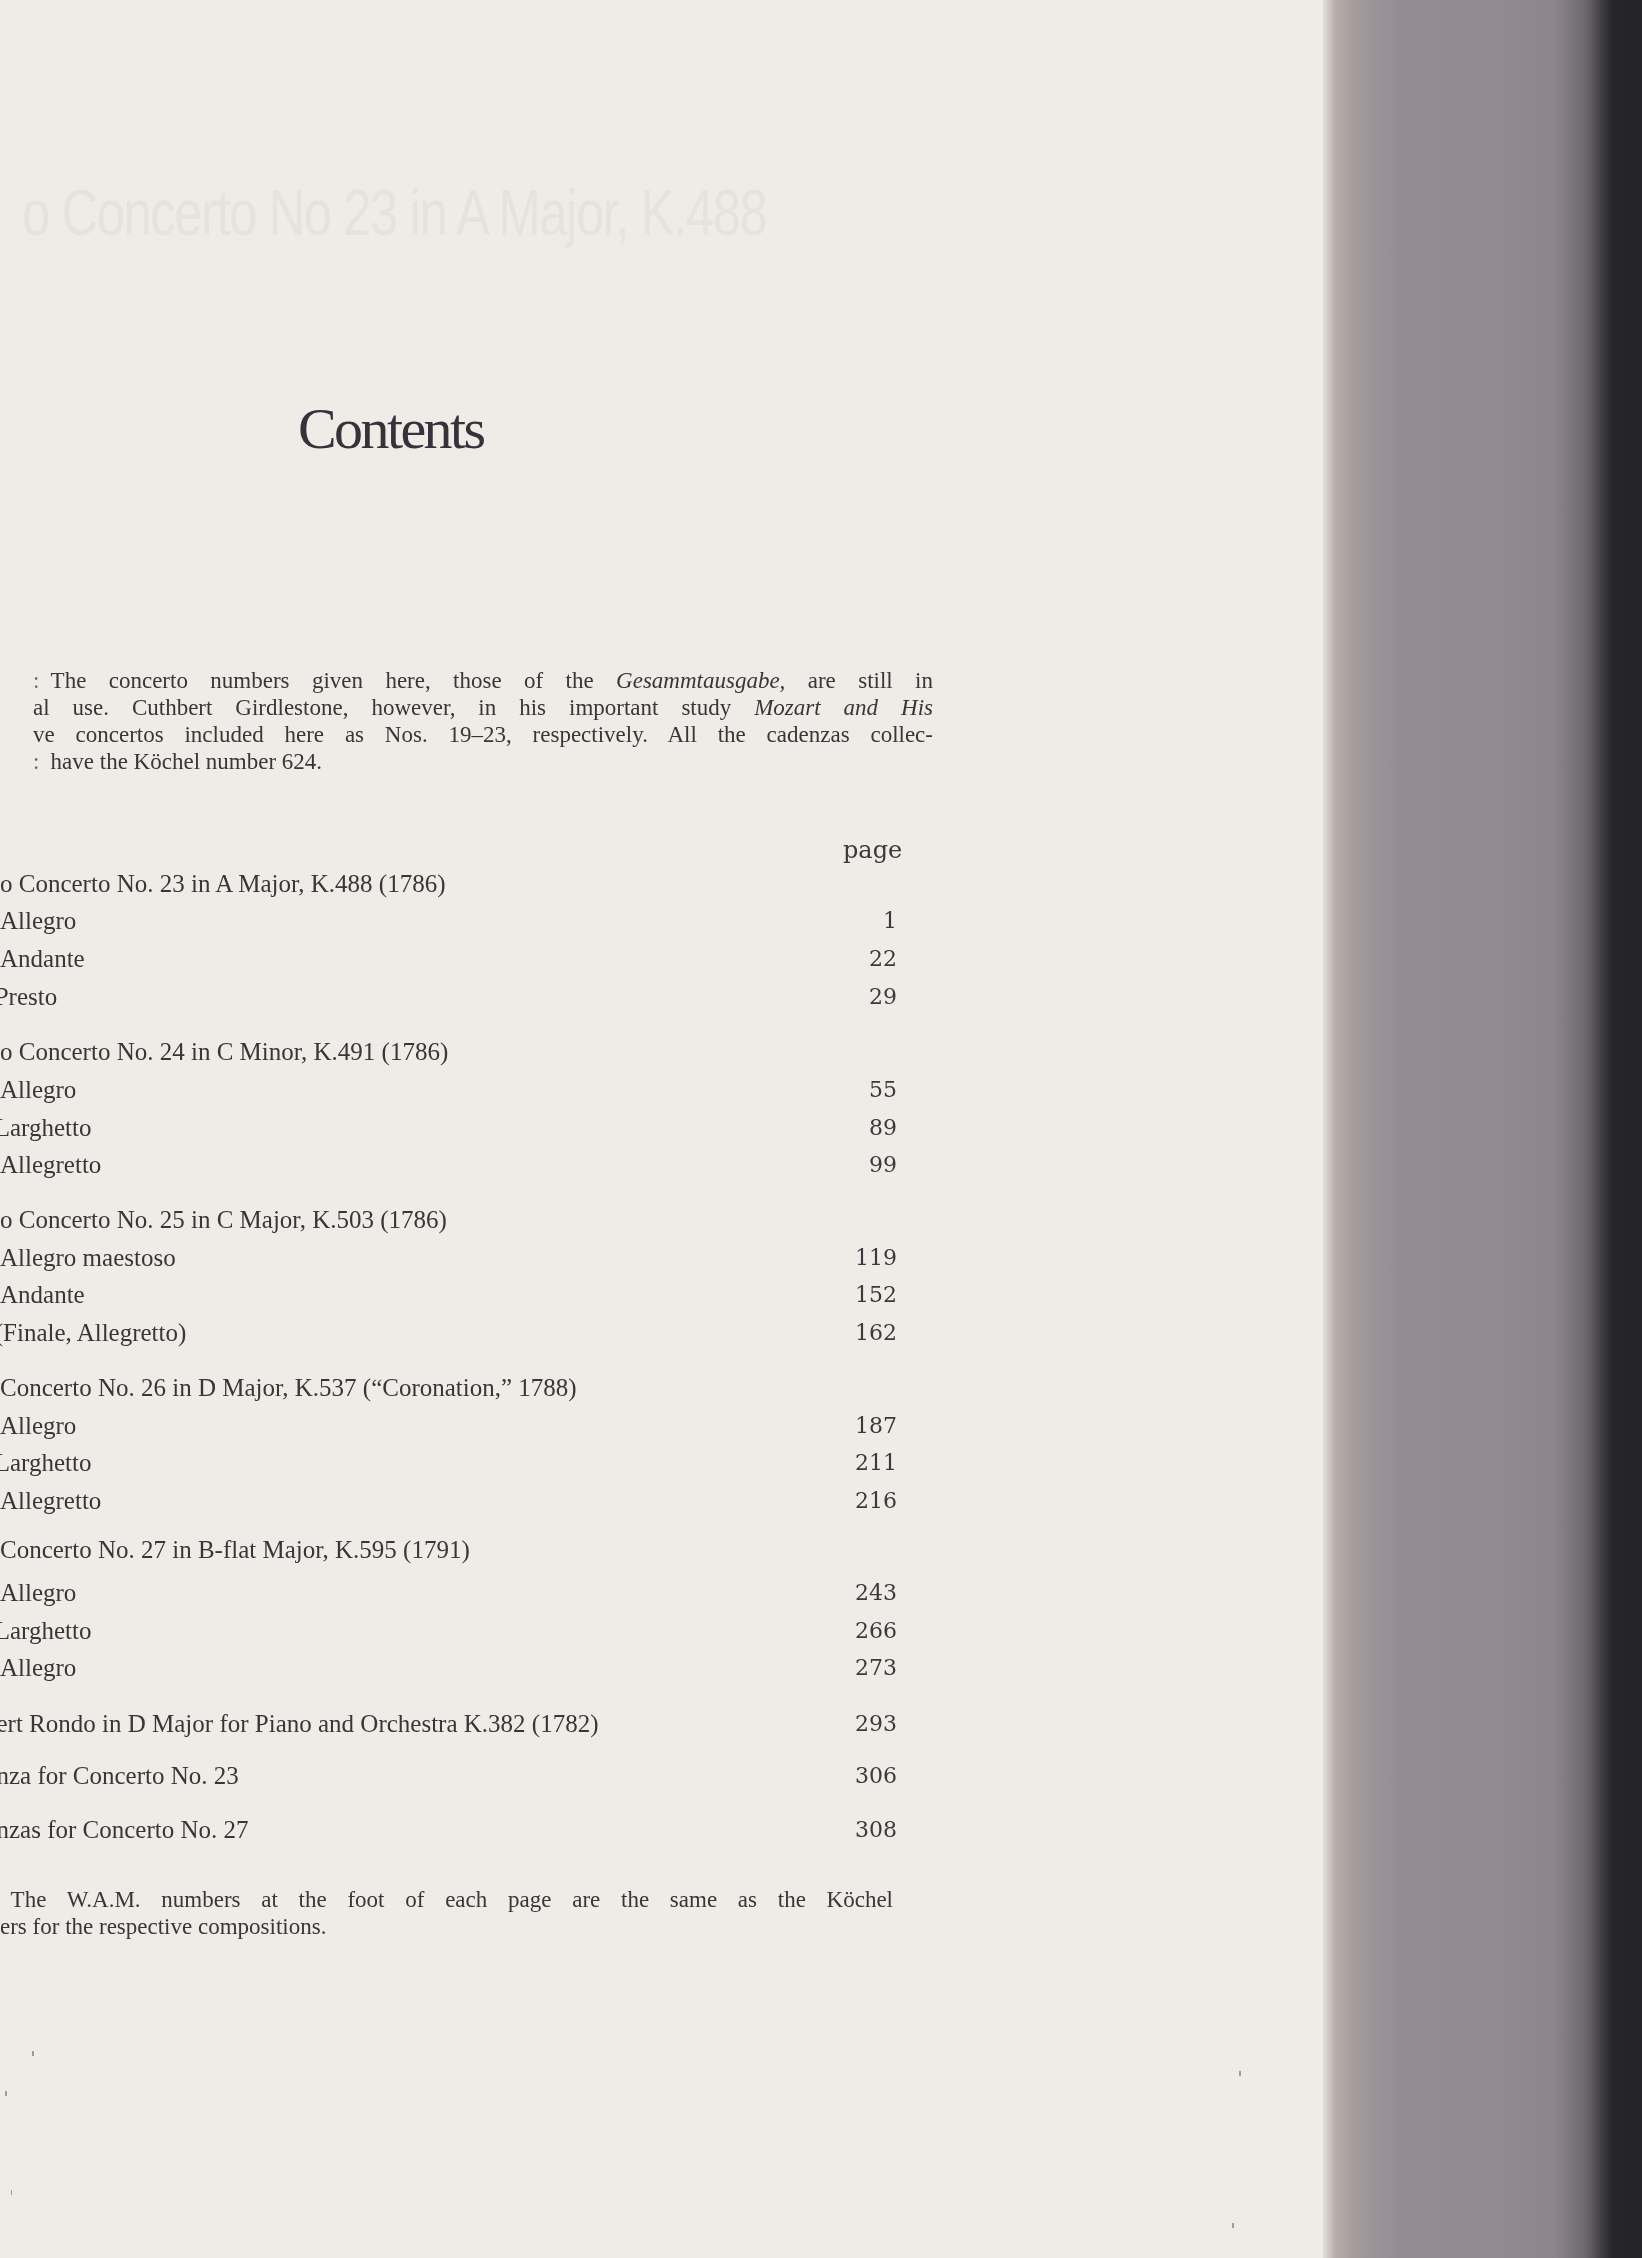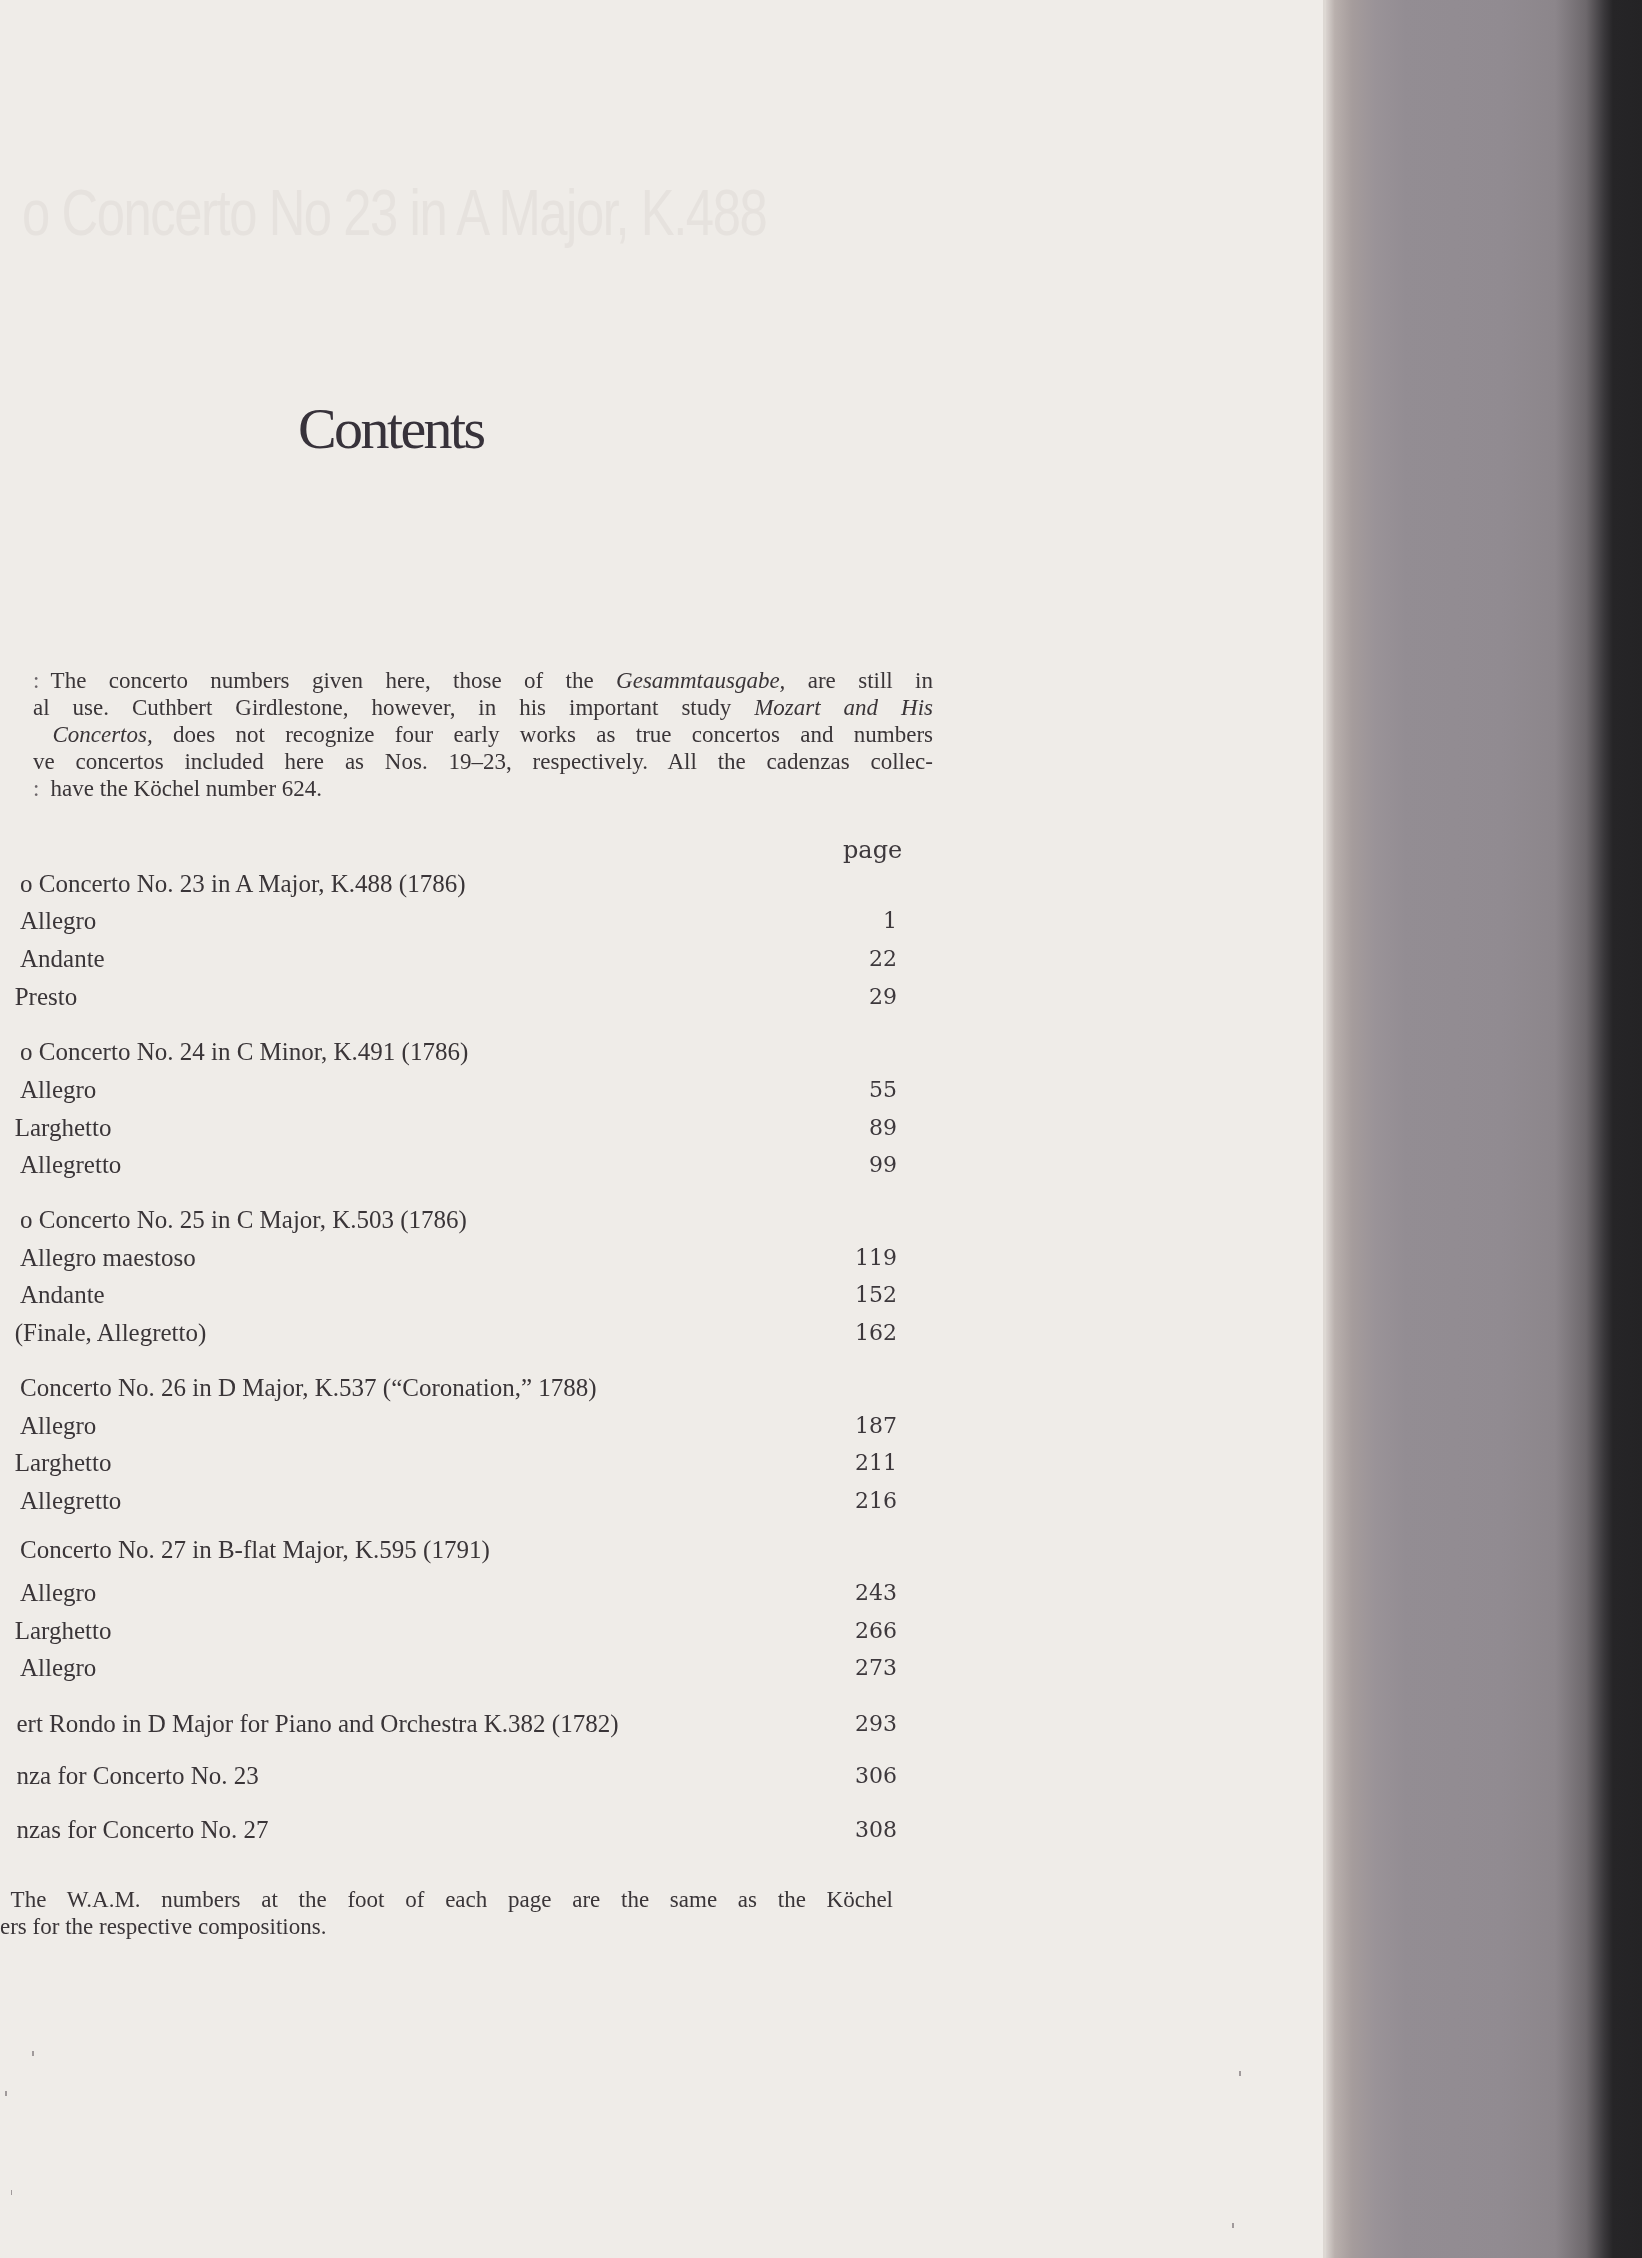--- a/index.html
+++ b/index.html
@@ -45,21 +45,21 @@
   .note-line { display: block; white-space: nowrap; text-align: justify; text-align-last: justify; width: 900px; }
   .note-line.last { text-align-last: left; }
   .frag { display: inline-block; width: 0; overflow: visible; color: #6a6468; }
   em { font-style: italic; }
 
   .toc { position: absolute; left: 0; top: 0; width: 900px; }
   .row {
     position: absolute; left: 0; width: 897px; height: 35px;
     font-size: 25px; line-height: 35px; white-space: nowrap;
   }
-  .row .label { position: absolute; left: 0; top: 0; padding-left: 20px; }
+  .row .label { position: absolute; left: 0; top: 0; }
   .row .label.heading { left: 0; }
   .row .num {
     position: absolute; right: 0; top: 0;
     font-family: "DejaVu Serif", serif; font-size: 22px; color: #3d383c;
   }
   .page-col-label {
     position: absolute; left: 843px; top: 836px;
     font-size: 24px; font-family: "DejaVu Serif", serif; color: #3d383c; text-align: right;
   }
   .footnote {
@@ -78,23 +78,20 @@
 <div class="showthrough">o Concerto No 23 in A Major, K.488</div>
 
 <div class="title">Contents</div>
 
 <div class="note">
   <span class="note-line">
     <span class="frag">:</span><span style="display:inline-block;width:17.6px"></span><span>The concerto numbers given here, those of the </span><em>Gesammtausgabe,</em><span> are still in</span>
   </span>
   <span class="note-line">
     <span>al use. Cuthbert Girdlestone, however, in his important study </span><em>Mozart and His</em>
-  </span>
-  <span class="note-line">
-    <span style="display:inline-block;width:19.4px"></span><em>Concertos,</em><span> does not recognize four early works as true concertos and numbers</span>
   </span>
   <span class="note-line">
     <span>ve concertos included here as Nos. 19–23, respectively. All the cadenzas collec-</span>
   </span>
   <span class="note-line last">
     <span class="frag">:</span><span style="display:inline-block;width:17.6px"></span><span>have the Köchel number 624.</span>
   </span>
 </div>
 
 <div class="page-col-label">page</div>

